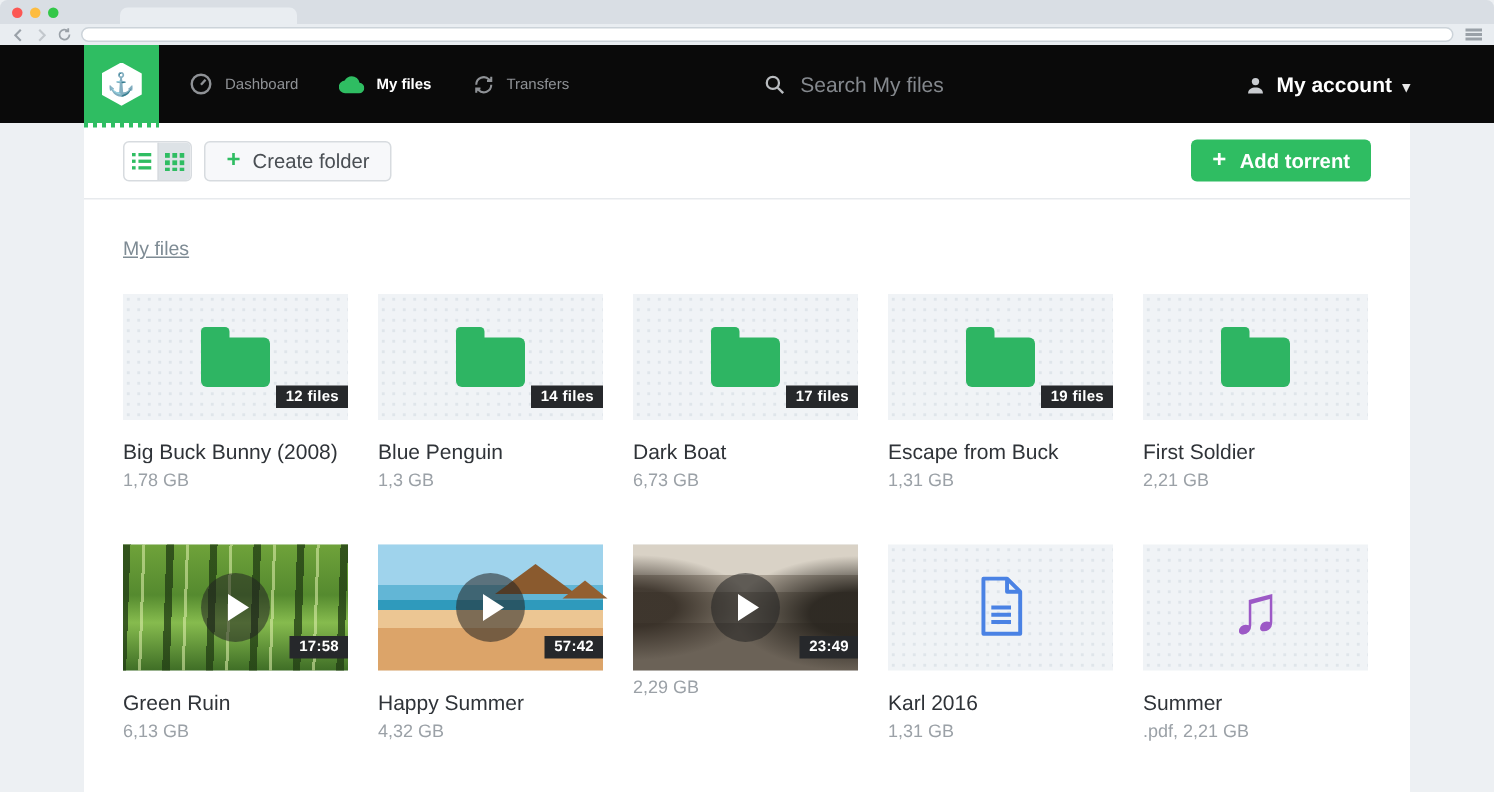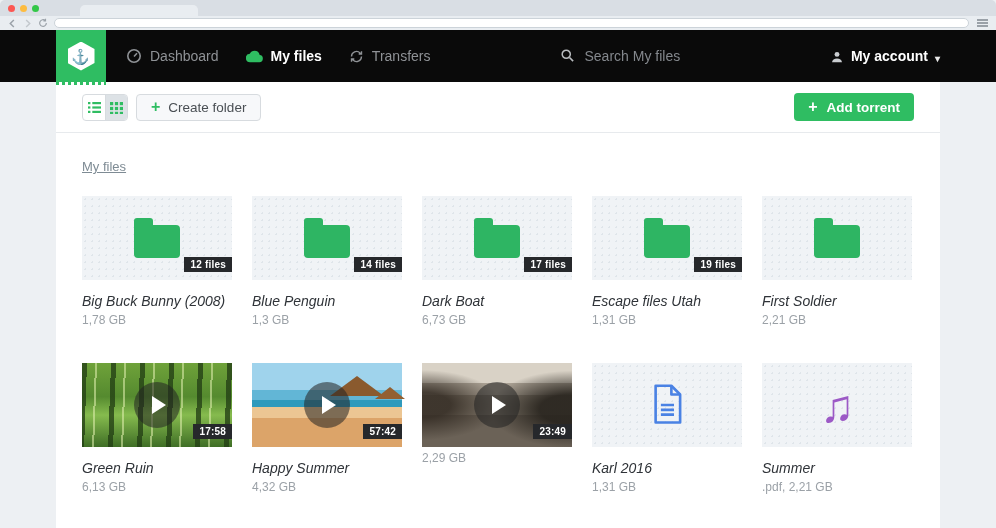--- a/index.html
+++ b/index.html
@@ -25,23 +25,23 @@
   
   .navbar { height:52px; background:#0a0a0a; display:flex; align-items:center; }
   .logo { width:50px; height:52px; margin-left:56px; background:#2fbd62; position:relative;
     display:flex; align-items:center; justify-content:center; flex:0 0 auto; }
   .logo::after { content:''; position:absolute; left:0; right:0; bottom:-3px; height:3px;
     background:repeating-linear-gradient(90deg,#2fbd62 0 3px, transparent 3px 6px); }
   .hex { width:27px; height:29px; background:#fff; display:flex; align-items:center; justify-content:center;
     clip-path:polygon(50% 0,100% 26%,100% 74%,50% 100%,0 74%,0 26%); }
   .hex span { color:#2fbd62; font-size:15px; line-height:1; }
   .nav-menu { display:flex; align-items:center; gap:27px; margin-left:20px; }
-  .nav-item { display:flex; align-items:center; gap:8px; color:#8f9296; font-size:14px; cursor:pointer; }
+  .nav-item { display:flex; align-items:center; gap:8px; color:#8f9296; font-size:10px; cursor:pointer; }
   .nav-item.active { color:#fff; font-weight:bold; }
-  .nav-search { display:flex; gap:9px; margin-left:130px; flex:1; }
+  .nav-search { display:flex; align-items:center; gap:9px; margin-left:130px; flex:1; }
   .nav-search input { background:transparent; border:none; outline:none; color:#ddd;
     font-size:14px; width:220px; font-family:"Liberation Sans",sans-serif; }
   .nav-search input::placeholder { color:#84888d; }
   .account { display:flex; align-items:flex-end; gap:7px; margin-right:20px; padding-right:36px; color:#fff;
     font-size:14px; font-weight:bold; cursor:pointer; }
   .caret { color:#e8e8e8; font-size:10px; }
 
   
   .page { height:446px; background:#edf0f3; }
   .content { width:884px; margin:0 auto; background:#fff; height:446px; }
@@ -62,21 +62,21 @@
   .breadcrumb a { color:#7e8b94; font-size:13px; text-decoration:underline; cursor:pointer; }
 
   .grid { display:grid; grid-template-columns:repeat(5,150px); column-gap:20px; row-gap:36px;
     padding:21px 26px 30px; }
   .card { width:150px; cursor:pointer; }
   .thumb { width:150px; height:84px; position:relative; display:flex; align-items:center; justify-content:center;
     background-color:#f0f3f6;
     background-image:radial-gradient(#dfe5ea 1px, rgba(0,0,0,0) 1px); background-size:7px 7px; }
   .badge { position:absolute; right:0; bottom:8px; background:#26282b; color:#fff; font-size:10px;
     font-weight:bold; padding:2px 6px; letter-spacing:.2px; }
-  .file-name { margin-top:13px; font-size:14px; color:#2f3338; white-space:nowrap; overflow:hidden;font-style:italic; }
+  .file-name { margin-top:13px; font-size:14px; color:#2f3338; white-space:nowrap; overflow:hidden; }
   .file-meta { margin-top:4px; font-size:12px; color:#9ba1a7; }
 
   
   .folder-icon { width:46px; height:33px; background:#2eb563; border-radius:4px; position:relative; margin-top:7px; }
   .folder-icon::before { content:''; position:absolute; top:-7px; left:0; width:19px; height:12px;
     background:#2eb563; border-radius:3px 3px 0 0; }
 
   
   .thumb.video { background-size:cover; }
   .thumb-forest { background-image:
@@ -253,21 +253,21 @@
             <span class="badge">17 files</span>
           </div>
           <div class="file-name">Dark Boat</div>
           <div class="file-meta">6,73 GB</div>
         </div>
         <div class="card">
           <div class="thumb">
             <div class="folder-icon"></div>
             <span class="badge">19 files</span>
           </div>
-          <div class="file-name">Escape files Utah</div>
+          <div class="file-name">Escape from Buck</div>
           <div class="file-meta">1,31 GB</div>
         </div>
         <div class="card">
           <div class="thumb">
             <div class="folder-icon"></div>
           </div>
           <div class="file-name">First Soldier</div>
           <div class="file-meta">2,21 GB</div>
         </div>
         <div class="card">

